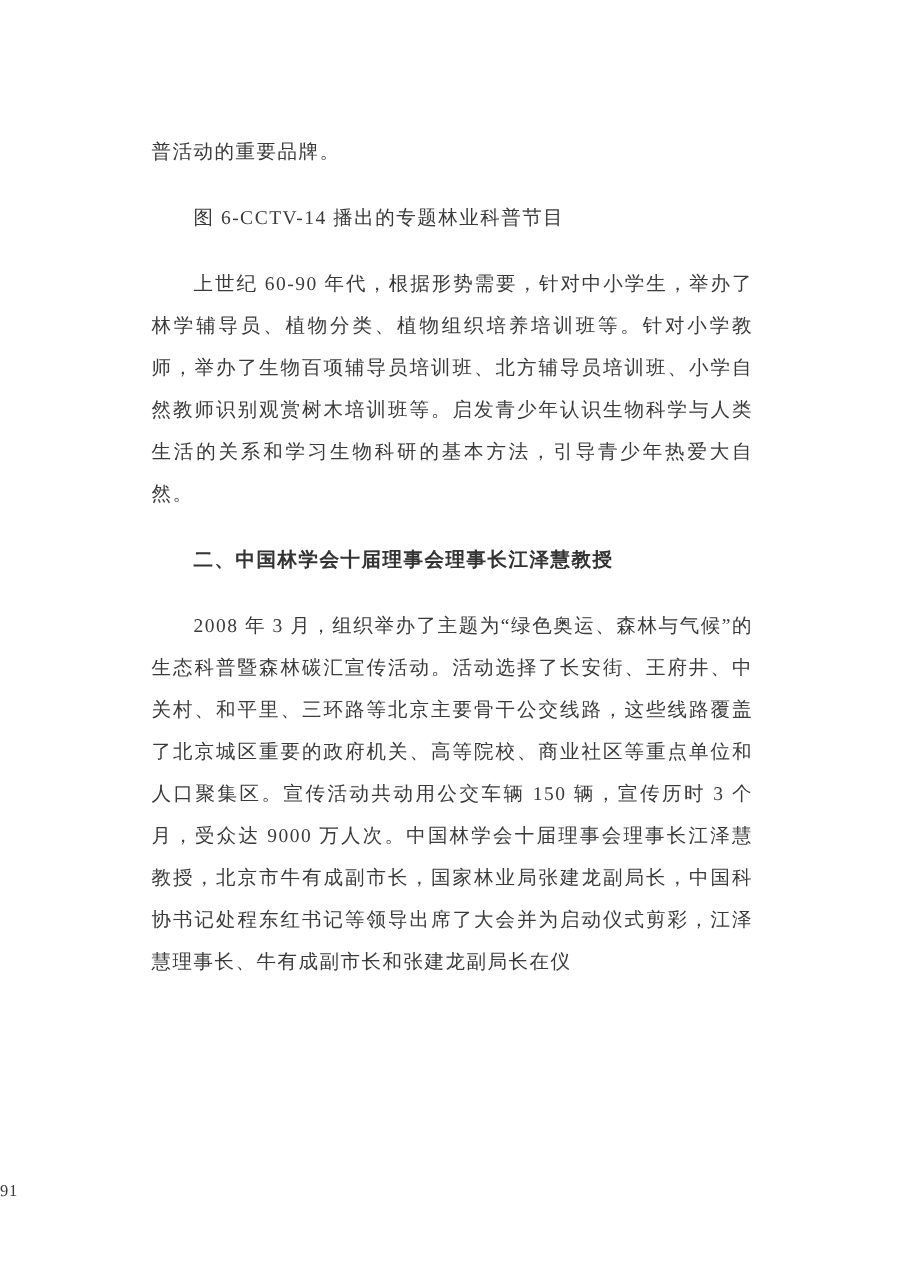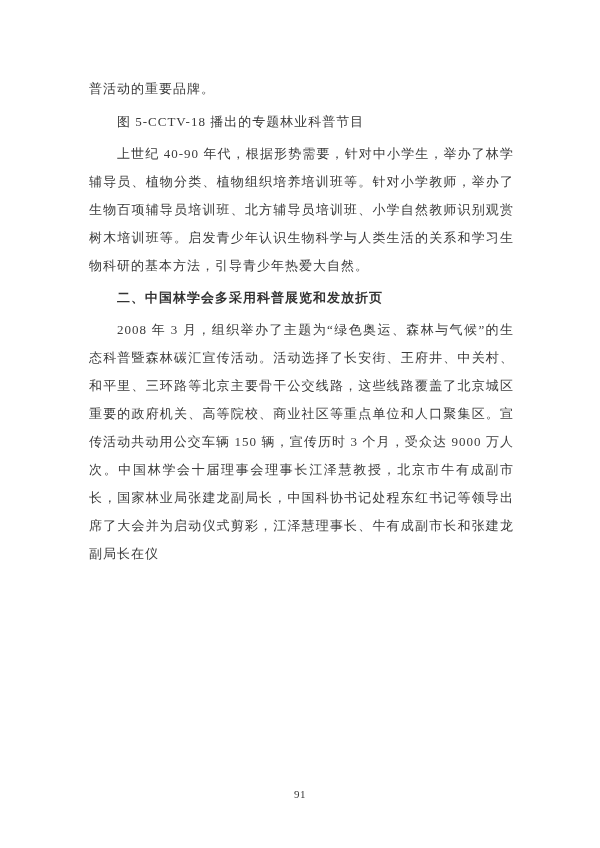--- a/index.html
+++ b/index.html
@@ -22,51 +22,50 @@
     top: 71px;
     width: 433px;
     height: 708px;
     overflow: hidden;
     font-size: 13px;
     line-height: 28px;
     letter-spacing: 1px;
     text-align: justify;
   }
   .content p {
-    margin: 4px;
+    margin: 16px;
   }
   .indent {
     text-indent: 28px;
   }
   .figure-caption {
     text-indent: 28px;
   }
   .mt-lg { margin-top: 5px !important; }
   .mt-sm { margin-top: 2px !important; }
   .section-heading {
     font-weight: bold;
     text-indent: 28px;
     color: #333333;
   }
   .page-number {
     position: absolute;
     left: 0;
     bottom: 48px;
     width: 100%;
-    text-align: center;
     font-size: 11px;
     letter-spacing: 0.5px;
     color: #3a3a3a;
   }
 </style>
 </head>
 <body>
 
 <div class="page">
   <div class="content">
     <p>普活动的重要品牌。</p>
-    <p class="figure-caption mt-lg">图 5-CCTV-18 播出的专题林业科普节目</p>
-    <p class="indent">上世纪 40-90 年代，根据形势需要，针对中小学生，举办了林学辅导员、植物分类、植物组织培养培训班等。针对小学教师，举办了生物百项辅导员培训班、北方辅导员培训班、小学自然教师识别观赏树木培训班等。启发青少年认识生物科学与人类生活的关系和学习生物科研的基本方法，引导青少年热爱大自然。</p>
-    <p class="section-heading mt-sm">二、中国林学会多采用科普展览和发放折页</p>
+    <p class="figure-caption mt-lg">图 6-CCTV-14 播出的专题林业科普节目</p>
+    <p class="indent">上世纪 60-90 年代，根据形势需要，针对中小学生，举办了林学辅导员、植物分类、植物组织培养培训班等。针对小学教师，举办了生物百项辅导员培训班、北方辅导员培训班、小学自然教师识别观赏树木培训班等。启发青少年认识生物科学与人类生活的关系和学习生物科研的基本方法，引导青少年热爱大自然。</p>
+    <p class="section-heading mt-sm">二、中国林学会十届理事会理事长江泽慧教授</p>
     <p class="indent mt-sm">2008 年 3 月，组织举办了主题为“绿色奥运、森林与气候”的生态科普暨森林碳汇宣传活动。活动选择了长安街、王府井、中关村、和平里、三环路等北京主要骨干公交线路，这些线路覆盖了北京城区重要的政府机关、高等院校、商业社区等重点单位和人口聚集区。宣传活动共动用公交车辆 150 辆，宣传历时 3 个月，受众达 9000 万人次。中国林学会十届理事会理事长江泽慧教授，北京市牛有成副市长，国家林业局张建龙副局长，中国科协书记处程东红书记等领导出席了大会并为启动仪式剪彩，江泽慧理事长、牛有成副市长和张建龙副局长在仪</p>
   </div>
   <div class="page-number">91</div>
 </div>
 
 </body></html>

